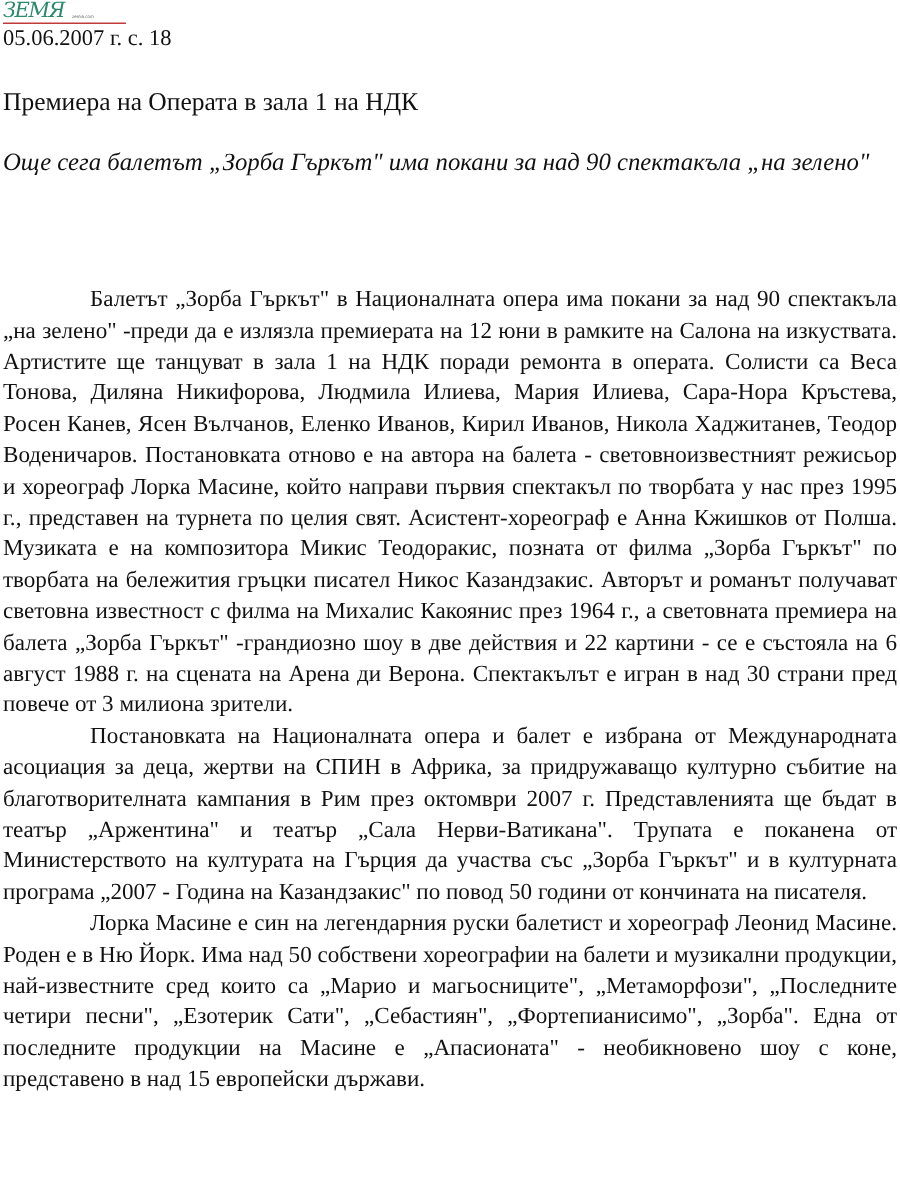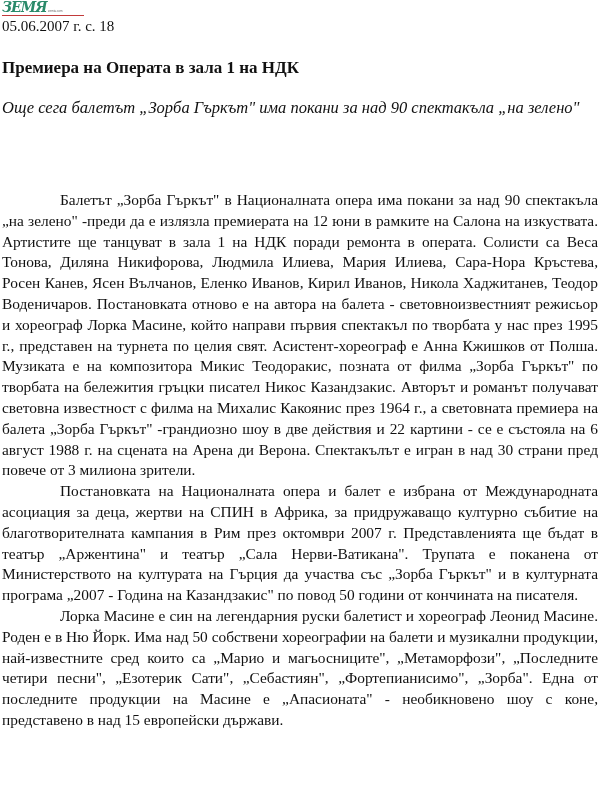--- a/index.html
+++ b/index.html
@@ -5,37 +5,37 @@
     html, body { margin: 0; padding: 0; background: #ffffff; }
     body {
       width: 600px; height: 800px; overflow: hidden; position: relative;
       font-family: "Liberation Serif", "DejaVu Serif", serif;
       color: #111;
     }
     .logo {
       position: absolute; left: 2px; top: 0px; width: 80px; height: 14px;
     }
     .logo-text {
-      font-family: "DejaVu Serif", serif; font-style: italic; font-weight: bold;
+      font-family: "DejaVu Serif", serif; font-style: italic; font-weight: normal;
       font-size: 14px; color: #2a8a6a; letter-spacing: -1px; line-height: 14px;
     }
     .logo-sub {
       position: absolute; left: 46px; top: 9px; font-size: 3px; color: #666;
       font-family: "Liberation Sans", sans-serif;
     }
     .logo-rule {
       position: absolute; left: 0; top: 15px; width: 82px; height: 1px; background: #c23a3a;
     }
     .dateline {
       position: absolute; left: 2px; top: 17px;
       font-weight: normal; font-size: 15px; line-height: 18px;
     }
     .headline {
       position: absolute; left: 2px; top: 58px;
-      font-weight: bold; font-size: 17px; line-height: 20px;
+      font-weight: normal; font-size: 17px; line-height: 20px;
     }
     .subheadline {
       position: absolute; left: 2px; top: 97px; width: 596px;
       font-style: italic; font-size: 16.5px; line-height: 21px;
       text-align: justify; text-align-last: left;
     }
     .body {
       position: absolute; left: 2px; top: 190px; width: 596px;
       font-size: 15.4px; line-height: 20.8px;
     }

